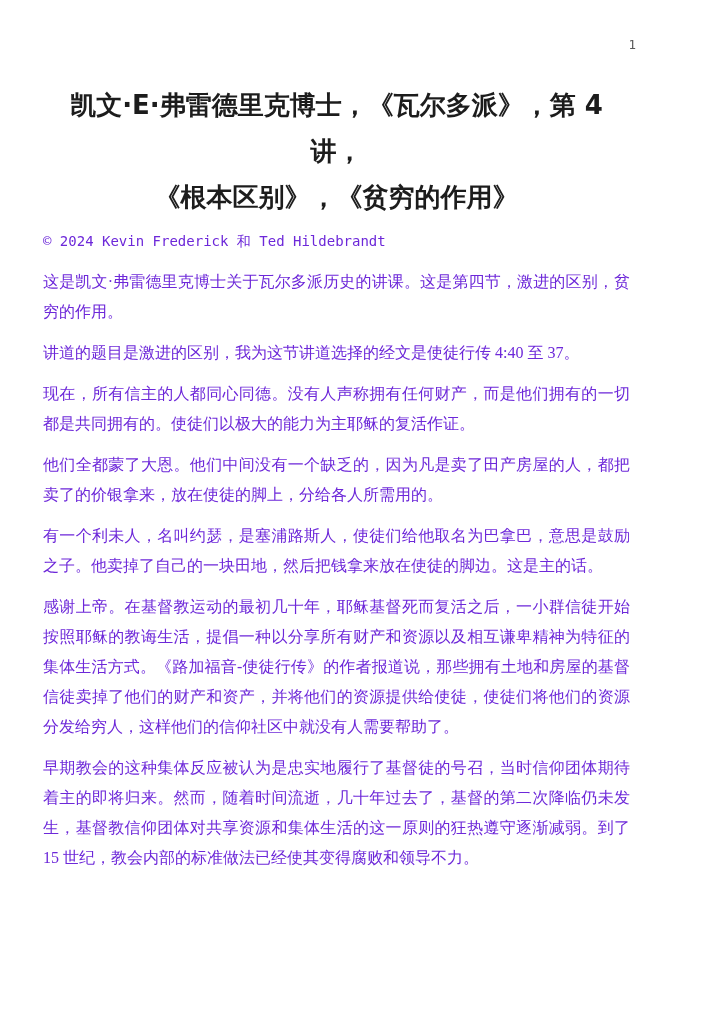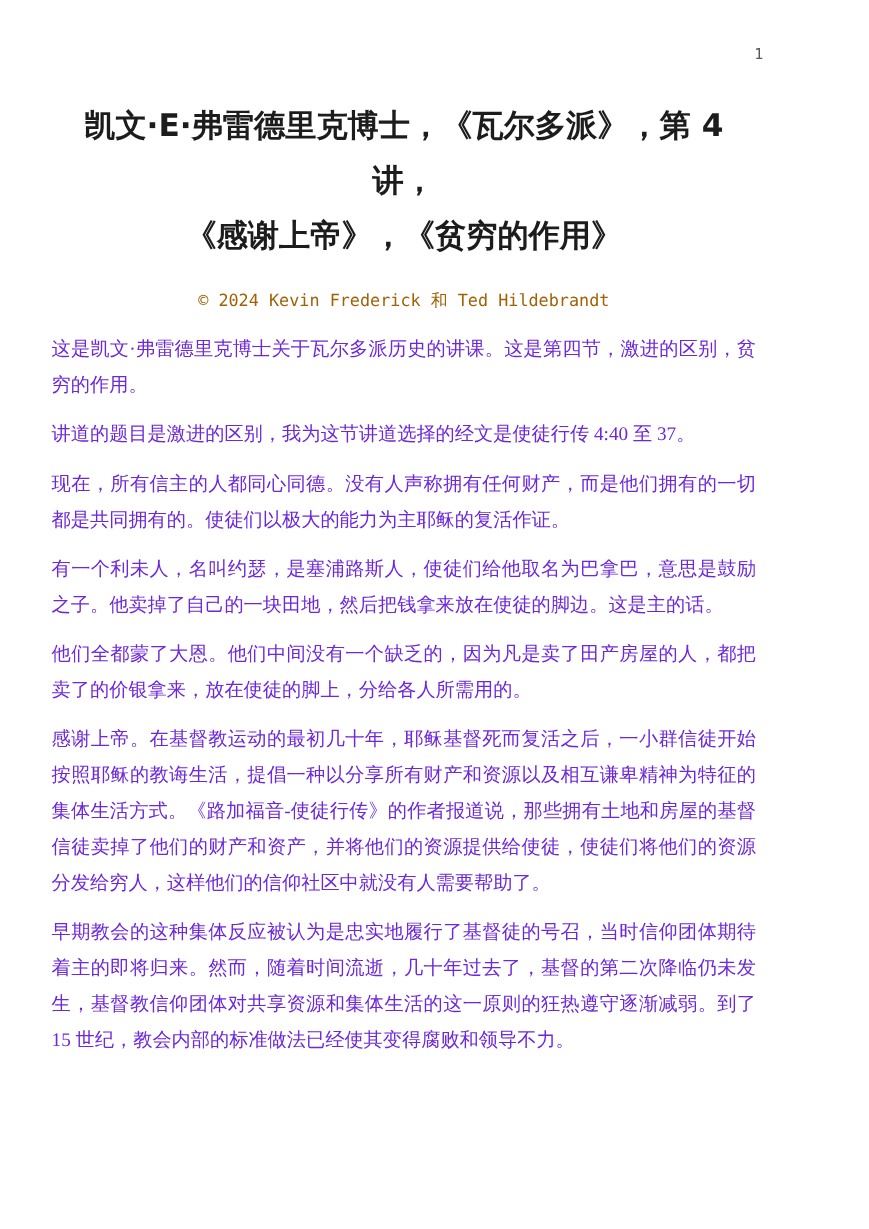--- a/index.html
+++ b/index.html
@@ -35,25 +35,25 @@
     font-size: 26px;
     line-height: 46px;
     font-weight: 700;
     color: #1c1c1c;
     font-family: "DejaVu Sans", "Liberation Sans", sans-serif;
   }
   .title-line {
     display: block;
   }
   .copyright {
-    margin-top: 21px;
-    text-align: center;
+    margin-top: 11px;
+    text-align: left;
     font-size: 14px;
     line-height: 20px;
-    color: #a16207;
+    color: #6d28d9;
     font-family: "DejaVu Sans Mono", "Liberation Mono", monospace;
   }
   .body-text {
     margin-top: 16px;
   }
   .body-text p {
     margin: 0 0 11px 0;
     font-size: 16px;
     line-height: 30px;
     text-align: justify;
@@ -65,29 +65,29 @@
 
 <div class="page">
 
   <div class="page-number">1</div>
 
   <div class="content">
 
     <h1 class="doc-title">
       <span class="title-line">凯文·E·弗雷德里克博士，《瓦尔多派》，第 4</span>
       <span class="title-line">讲，</span>
-      <span class="title-line">《感谢上帝》，《贫穷的作用》</span>
+      <span class="title-line">《根本区别》，《贫穷的作用》</span>
     </h1>
 
     <div class="copyright">© 2024 Kevin Frederick 和 Ted Hildebrandt</div>
 
     <div class="body-text">
       <p>这是凯文·弗雷德里克博士关于瓦尔多派历史的讲课。这是第四节，激进的区别，贫穷的作用。</p>
       <p>讲道的题目是激进的区别，我为这节讲道选择的经文是使徒行传 4:40 至 37。</p>
       <p>现在，所有信主的人都同心同德。没有人声称拥有任何财产，而是他们拥有的一切都是共同拥有的。使徒们以极大的能力为主耶稣的复活作证。</p>
+      <p>他们全都蒙了大恩。他们中间没有一个缺乏的，因为凡是卖了田产房屋的人，都把卖了的价银拿来，放在使徒的脚上，分给各人所需用的。</p>
       <p>有一个利未人，名叫约瑟，是塞浦路斯人，使徒们给他取名为巴拿巴，意思是鼓励之子。他卖掉了自己的一块田地，然后把钱拿来放在使徒的脚边。这是主的话。</p>
-      <p>他们全都蒙了大恩。他们中间没有一个缺乏的，因为凡是卖了田产房屋的人，都把卖了的价银拿来，放在使徒的脚上，分给各人所需用的。</p>
       <p>感谢上帝。在基督教运动的最初几十年，耶稣基督死而复活之后，一小群信徒开始按照耶稣的教诲生活，提倡一种以分享所有财产和资源以及相互谦卑精神为特征的集体生活方式。《路加福音-使徒行传》的作者报道说，那些拥有土地和房屋的基督信徒卖掉了他们的财产和资产，并将他们的资源提供给使徒，使徒们将他们的资源分发给穷人，这样他们的信仰社区中就没有人需要帮助了。</p>
       <p>早期教会的这种集体反应被认为是忠实地履行了基督徒的号召，当时信仰团体期待着主的即将归来。然而，随着时间流逝，几十年过去了，基督的第二次降临仍未发生，基督教信仰团体对共享资源和集体生活的这一原则的狂热遵守逐渐减弱。到了 15 世纪，教会内部的标准做法已经使其变得腐败和领导不力。</p>
     </div>
 
   </div>
 </div>
 
 </body></html>

